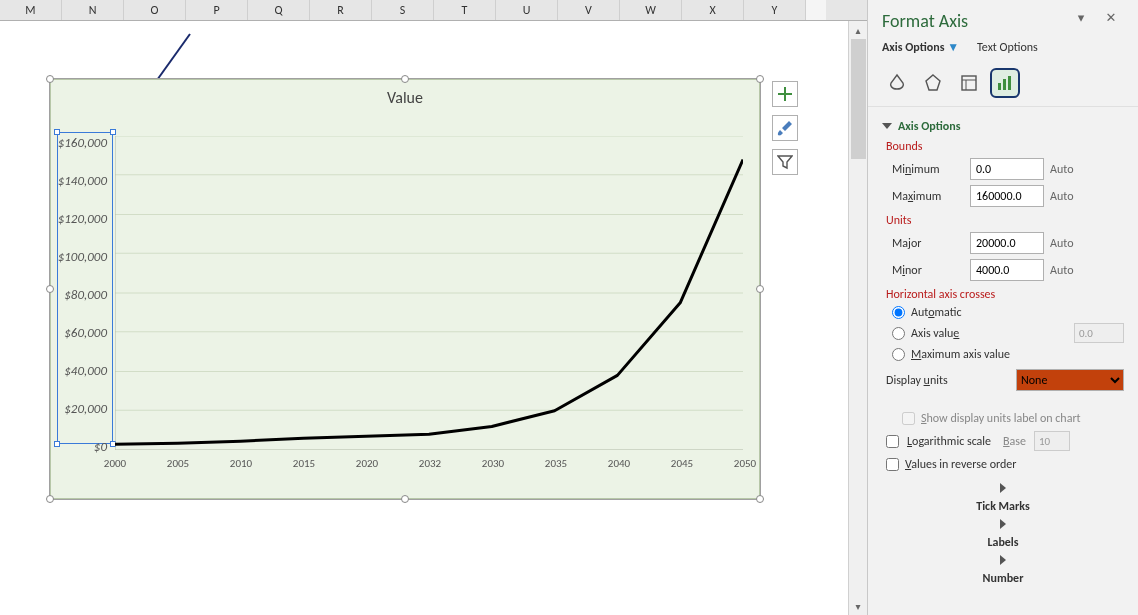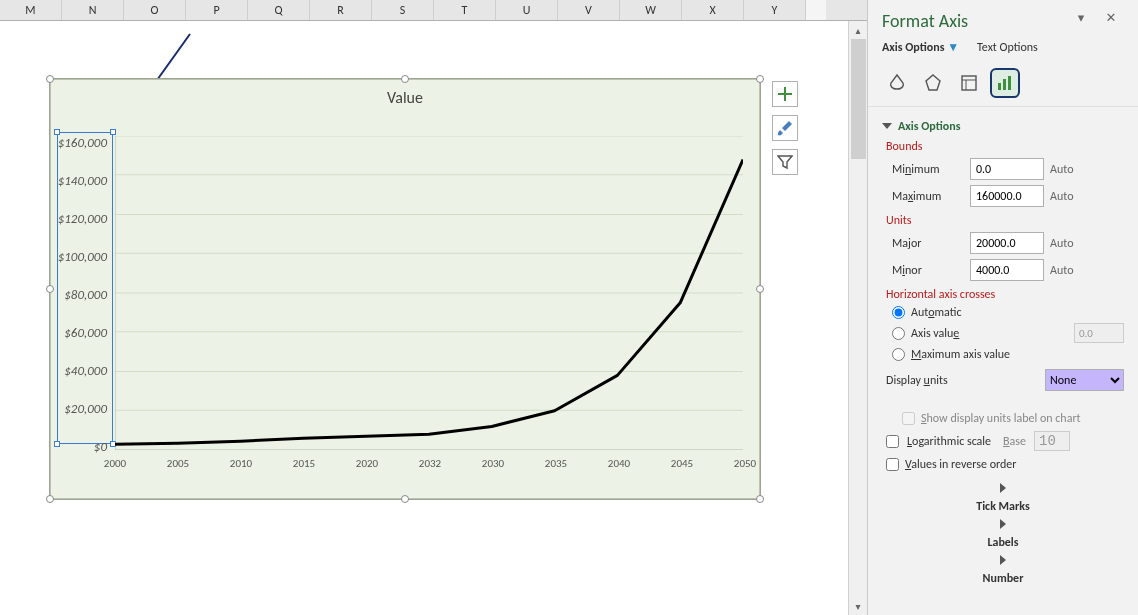--- a/index.html
+++ b/index.html
@@ -77,25 +77,25 @@
 .subhead{font-size:12px;color:#b91c1c;margin:6px 0 2px 4px;}
 .row{display:flex;align-items:center;margin:5px 0 5px 10px;gap:6px;}
 .row label{width:72px;}
 .row input[type=text]{width:74px;height:22px;border:1px solid #b0b0b0;padding:0 5px;font-size:12px;background:#fff;}
 .row .auto{width:36px;color:#666;font-size:12px;}
 .radio-row,.check-row{display:flex;align-items:center;margin:4px 0 4px 10px;gap:6px;}
 .radio-row input,.check-row input{margin:0;cursor:pointer;}
 .radio-row .rval{margin-left:auto;}
 .radio-row .rval input{width:50px;height:20px;border:1px solid #ccc;background:#eee;color:#999;font-size:11px;padding:0 4px;}
 .du-row{display:flex;align-items:center;margin:8px 0 20px 4px;gap:8px;}
-.du-row select{height:22px;border:1px solid #b0b0b0;background:#c4b5fd;font-size:12px;width:79px;margin-left:auto;}
+.du-row select{height:22px;border:1px solid #b0b0b0;background:#c2410c;font-size:12px;width:108px;margin-left:auto;}
 .check-row.indent{margin-left:20px;color:#888;}
 .log-row{display:flex;align-items:center;margin:6px 0 6px 4px;gap:8px;}
 .log-row .base-l{margin-left:4px;color:#888;}
-.log-row input.base{width:36px;height:20px;border:1px solid #ccc;background:#eee;color:#999;font-size:14px;padding:8px 4px;font-family:Liberation Mono, monospace;}
+.log-row input.base{width:36px;height:20px;border:1px solid #ccc;background:#eee;color:#999;font-size:11px;padding:8px 4px;}
 u.ak{text-decoration:underline;}
 </style>
 </head>
 <body>
 
 <div class="col-headers">
   <div>M</div>
   <div>N</div>
   <div>O</div>
   <div>P</div>

